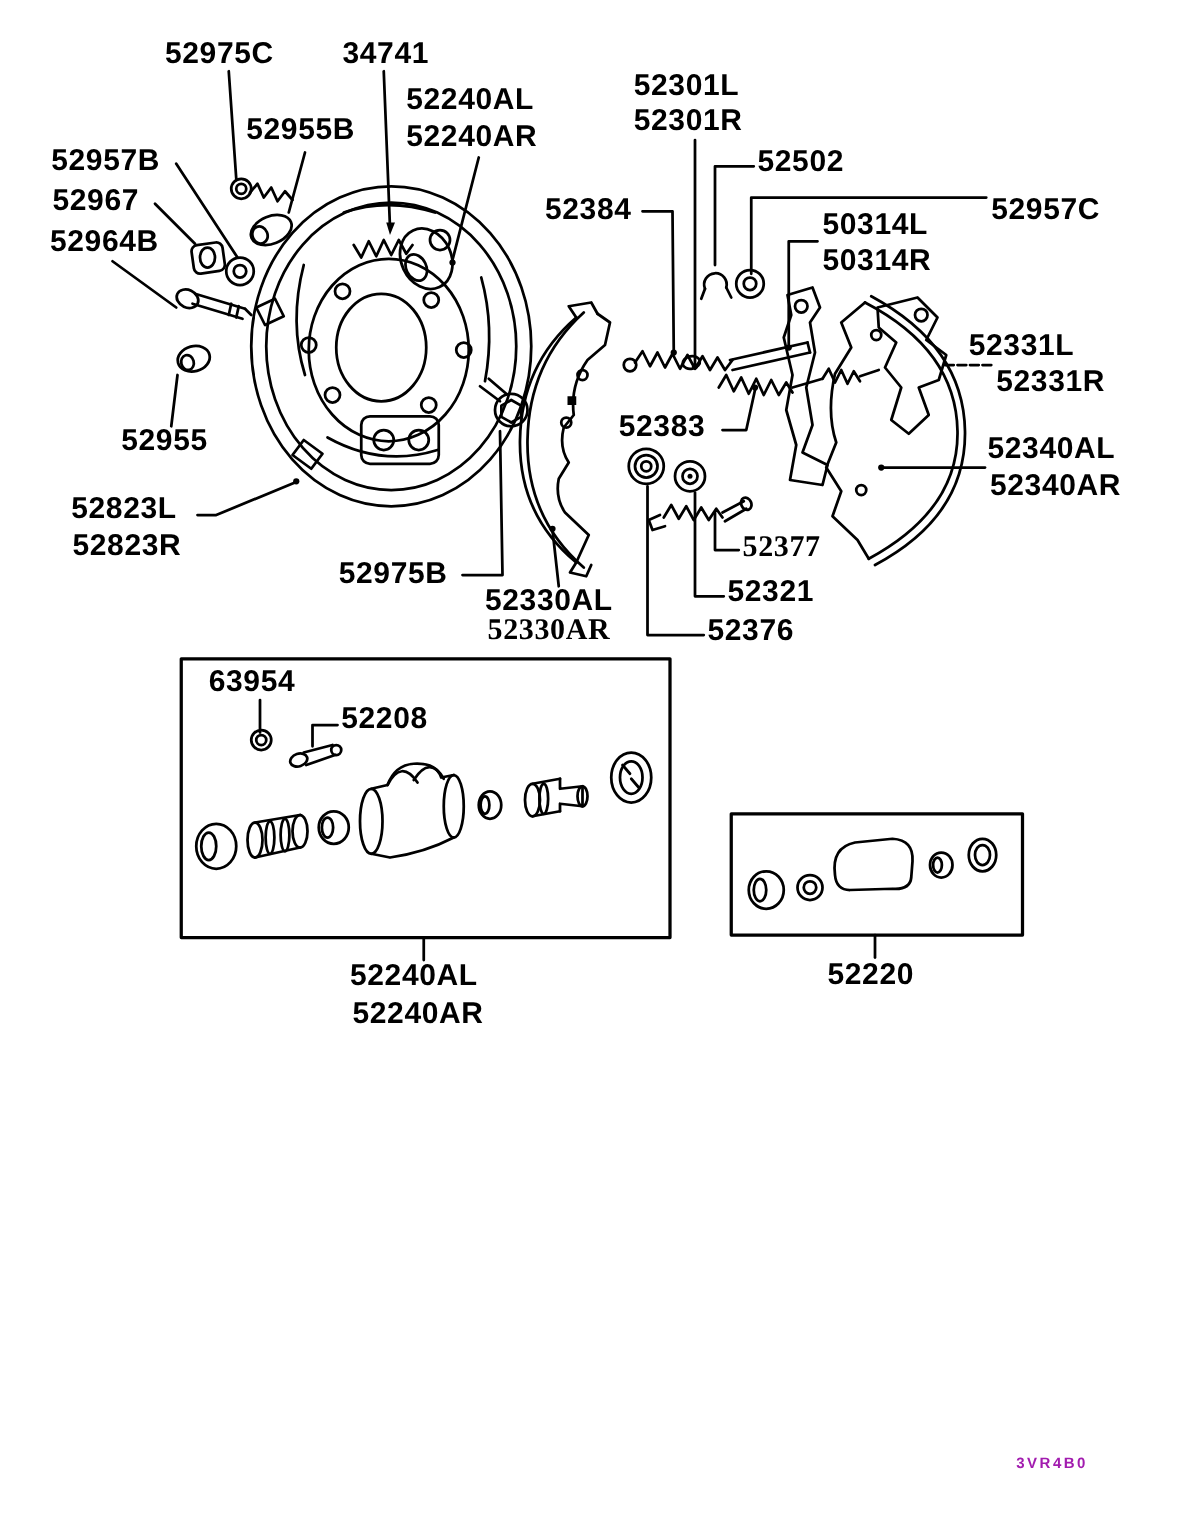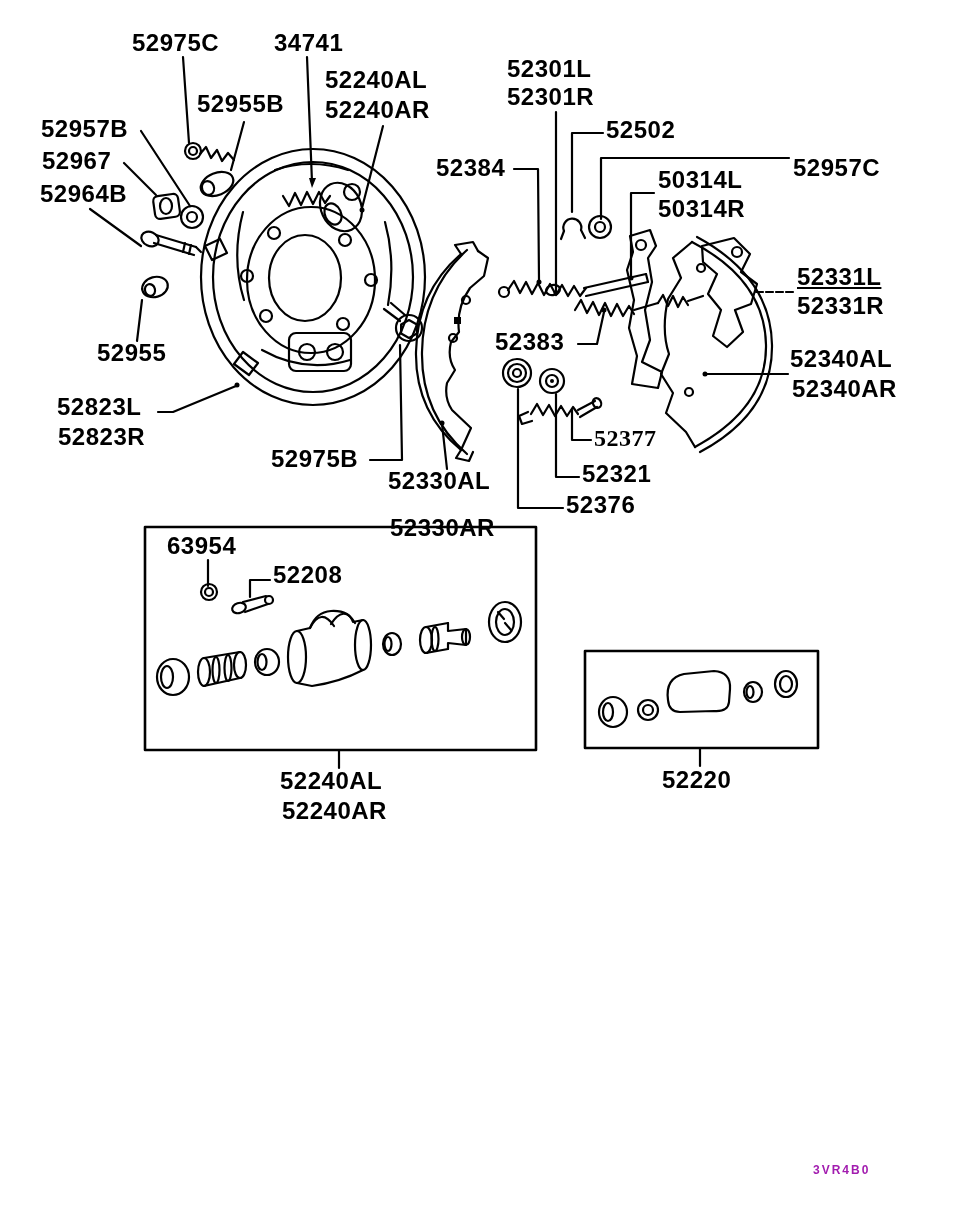--- a/index.html
+++ b/index.html
@@ -230,29 +230,29 @@
       <div class="part-label" style="left: 325px; top: 98px;">52240AR</div>
       <div class="part-label" style="left: 197px; top: 92px;">52955B</div>
       <div class="part-label" style="left: 41px; top: 117px;">52957B</div>
       <div class="part-label" style="left: 42px; top: 149px;">52967</div>
       <div class="part-label" style="left: 40px; top: 182px;">52964B</div>
       <div class="part-label" style="left: 97px; top: 341px;">52955</div>
       <div class="part-label" style="left: 57px; top: 395px;">52823L</div>
       <div class="part-label" style="left: 58px; top: 425px;">52823R</div>
       <div class="part-label" style="left: 271px; top: 447px;">52975B</div>
       <div class="part-label" style="left: 388px; top: 469px;">52330AL</div>
-      <div class="part-label" style="left: 390px; top: 516px;">52330AR</div>
+      <div class="part-label" style="left: 390px; top: 492px; font-family: Liberation Serif, serif;">52330AR</div>
       <div class="part-label" style="left: 436px; top: 156px;">52384</div>
       <div class="part-label" style="left: 507px; top: 57px;">52301L</div>
       <div class="part-label" style="left: 507px; top: 85px;">52301R</div>
       <div class="part-label" style="left: 606px; top: 118px;">52502</div>
       <div class="part-label" style="left: 793px; top: 144px; margin-top: 12px;">52957C</div>
       <div class="part-label" style="left: 658px; top: 168px;">50314L</div>
       <div class="part-label" style="left: 658px; top: 197px;">50314R</div>
-      <div class="part-label" style="left: 797px; top: 265px; text-decoration: underline;">52331L</div>
+      <div class="part-label" style="left: 775px; top: 265px;">52331L</div>
       <div class="part-label" style="left: 797px; top: 294px;">52331R</div>
       <div class="part-label" style="left: 495px; top: 330px;">52383</div>
       <div class="part-label" style="left: 790px; top: 347px;">52340AL</div>
       <div class="part-label" style="left: 792px; top: 377px;">52340AR</div>
       <div class="part-label" style="left: 594px; top: 426px; font-family: Liberation Serif, serif;">52377</div>
       <div class="part-label" style="left: 582px; top: 462px;">52321</div>
       <div class="part-label" style="left: 566px; top: 493px;">52376</div>
       <div class="part-label" style="left: 167px; top: 534px;">63954</div>
       <div class="part-label" style="left: 273px; top: 563px;">52208</div>
       <div class="part-label" style="left: 280px; top: 769px;">52240AL</div>

